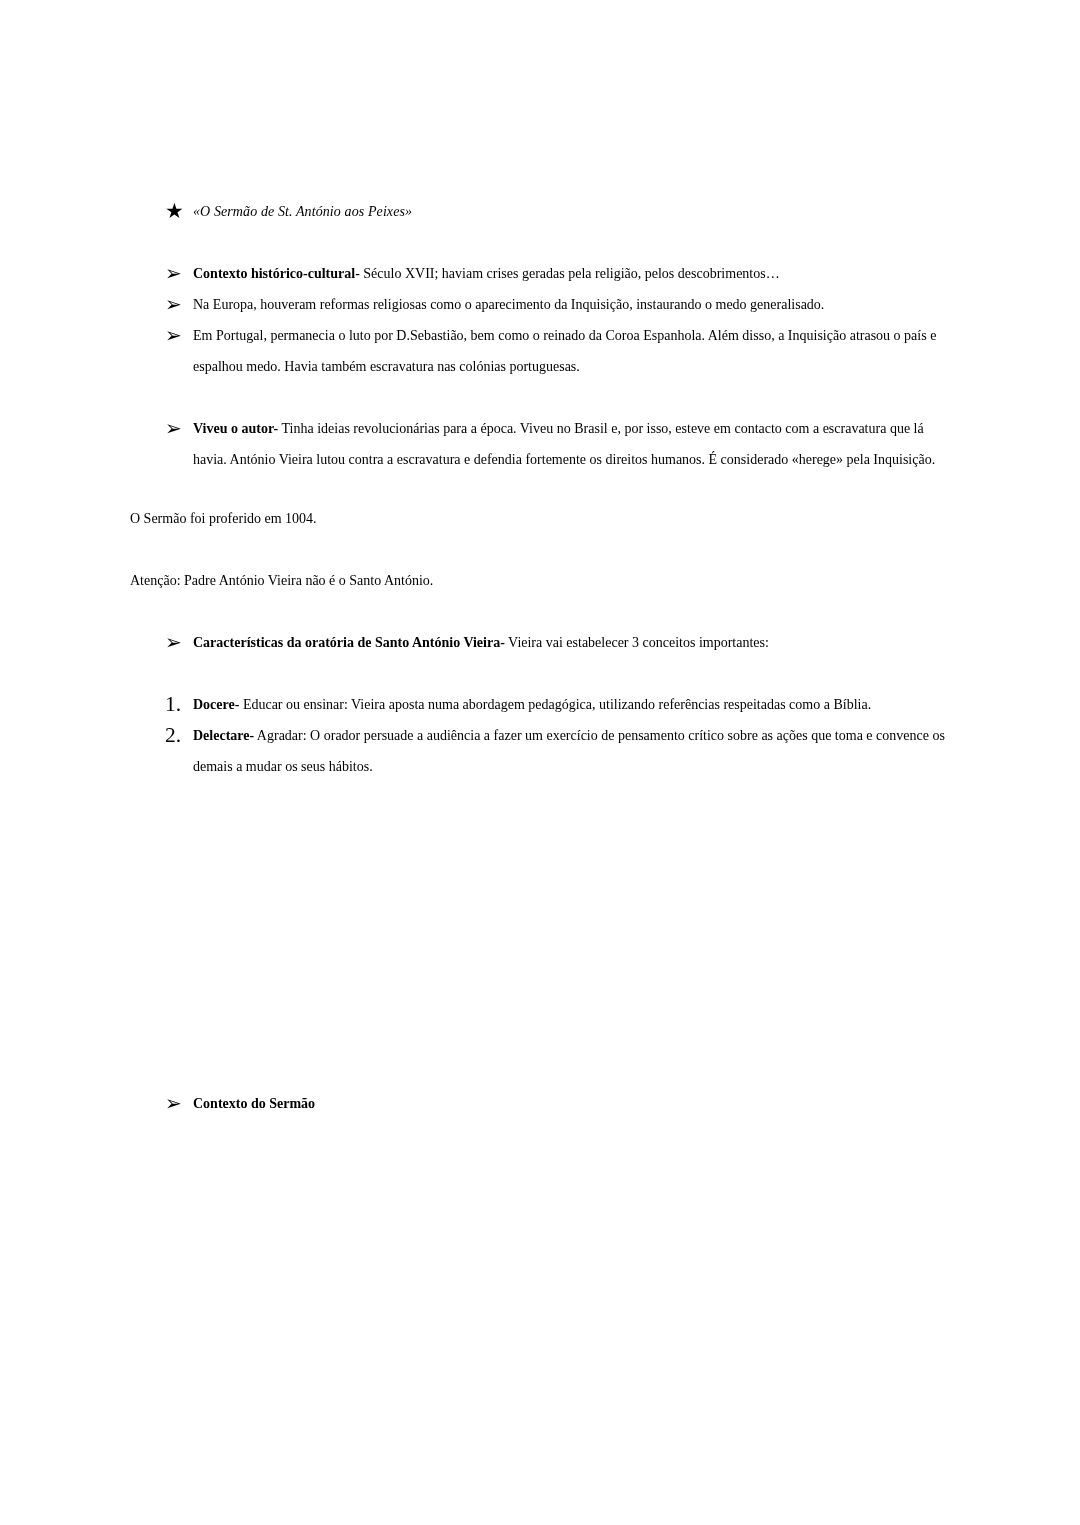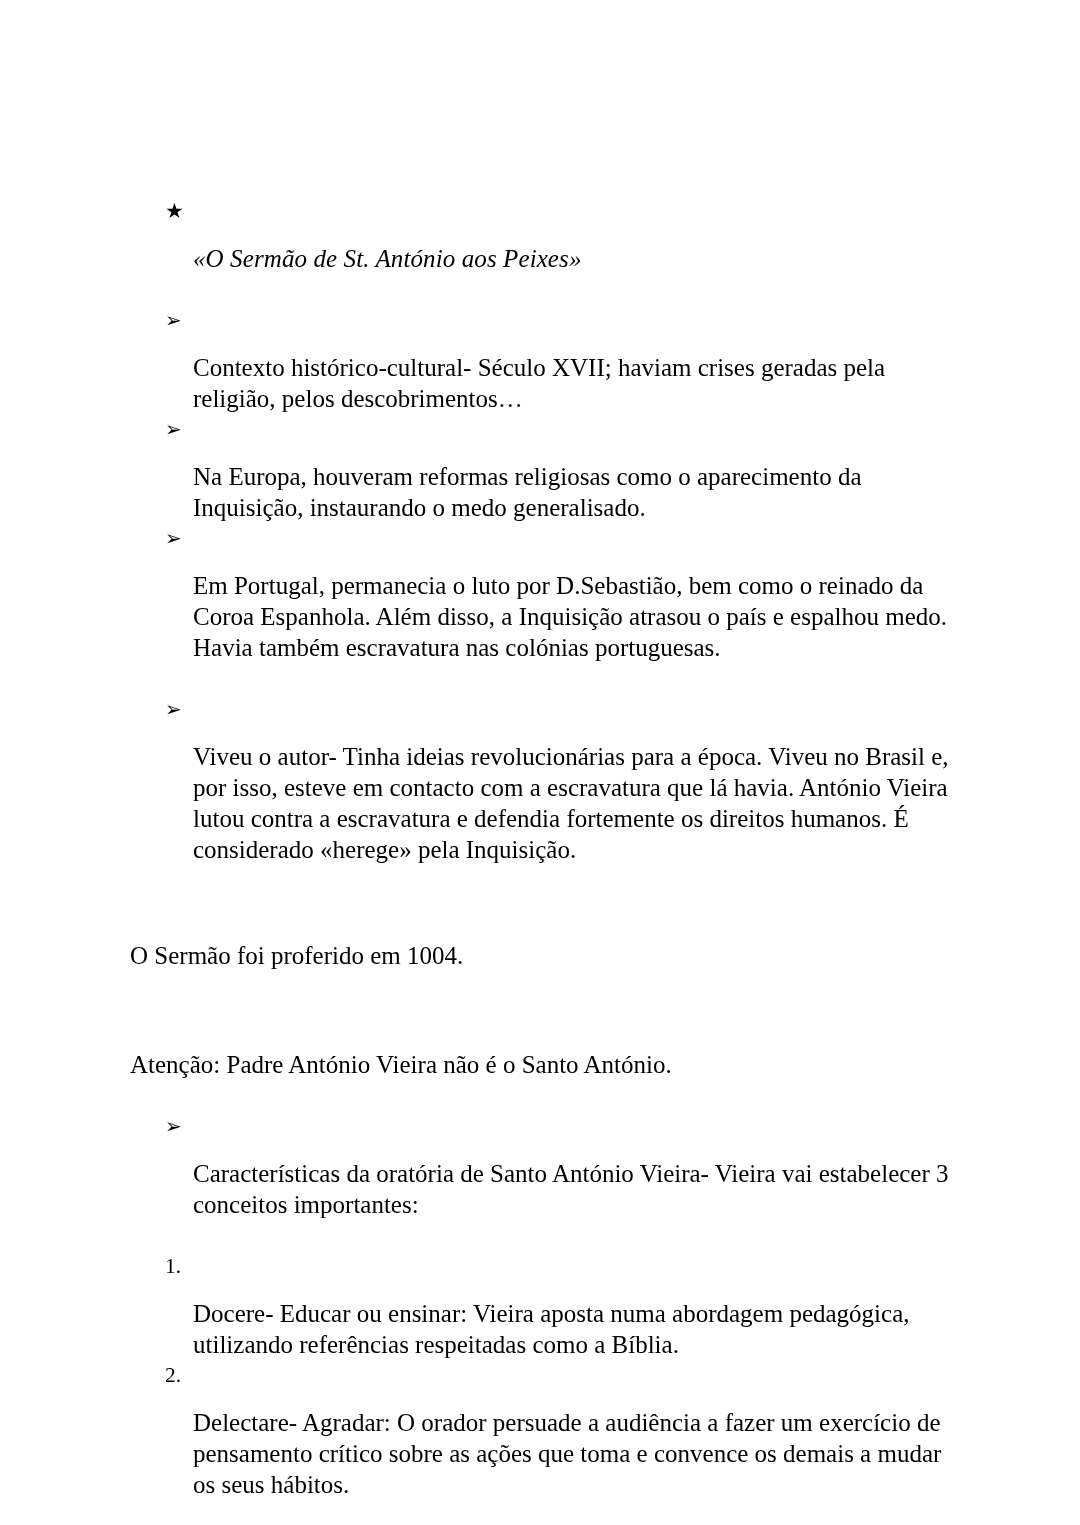--- a/index.html
+++ b/index.html
@@ -28,23 +28,22 @@
     top: 196px;
     width: 820px;
   }
 
   
   .doc-line,
   .para,
   .bullet-text,
   .num-text,
   .title-text {
-    font-size: 25px;
+    font-size: 14px;
     line-height: 31px;
-    margin-top: 47px;
   }
 
   
   .title-row {
     display: flex;
     align-items: flex-start;
     margin-left: 35px;
     margin-bottom: 31px;
   }
   .star-marker {
@@ -93,21 +92,21 @@
   .num-text {
     flex: 1 1 auto;
   }
 
   
   .para {
     margin-left: 0;
   }
 
   strong.lead {
-    font-weight: normal;
+    font-weight: bold;
     text-align: center;
   }
   .gap-md { height: 31px; }
   .gap-lg { height: 28px; }
   .gap-xl { height: 306px; }
 </style>
 </head>
 <body>
 
 <div class="page">

